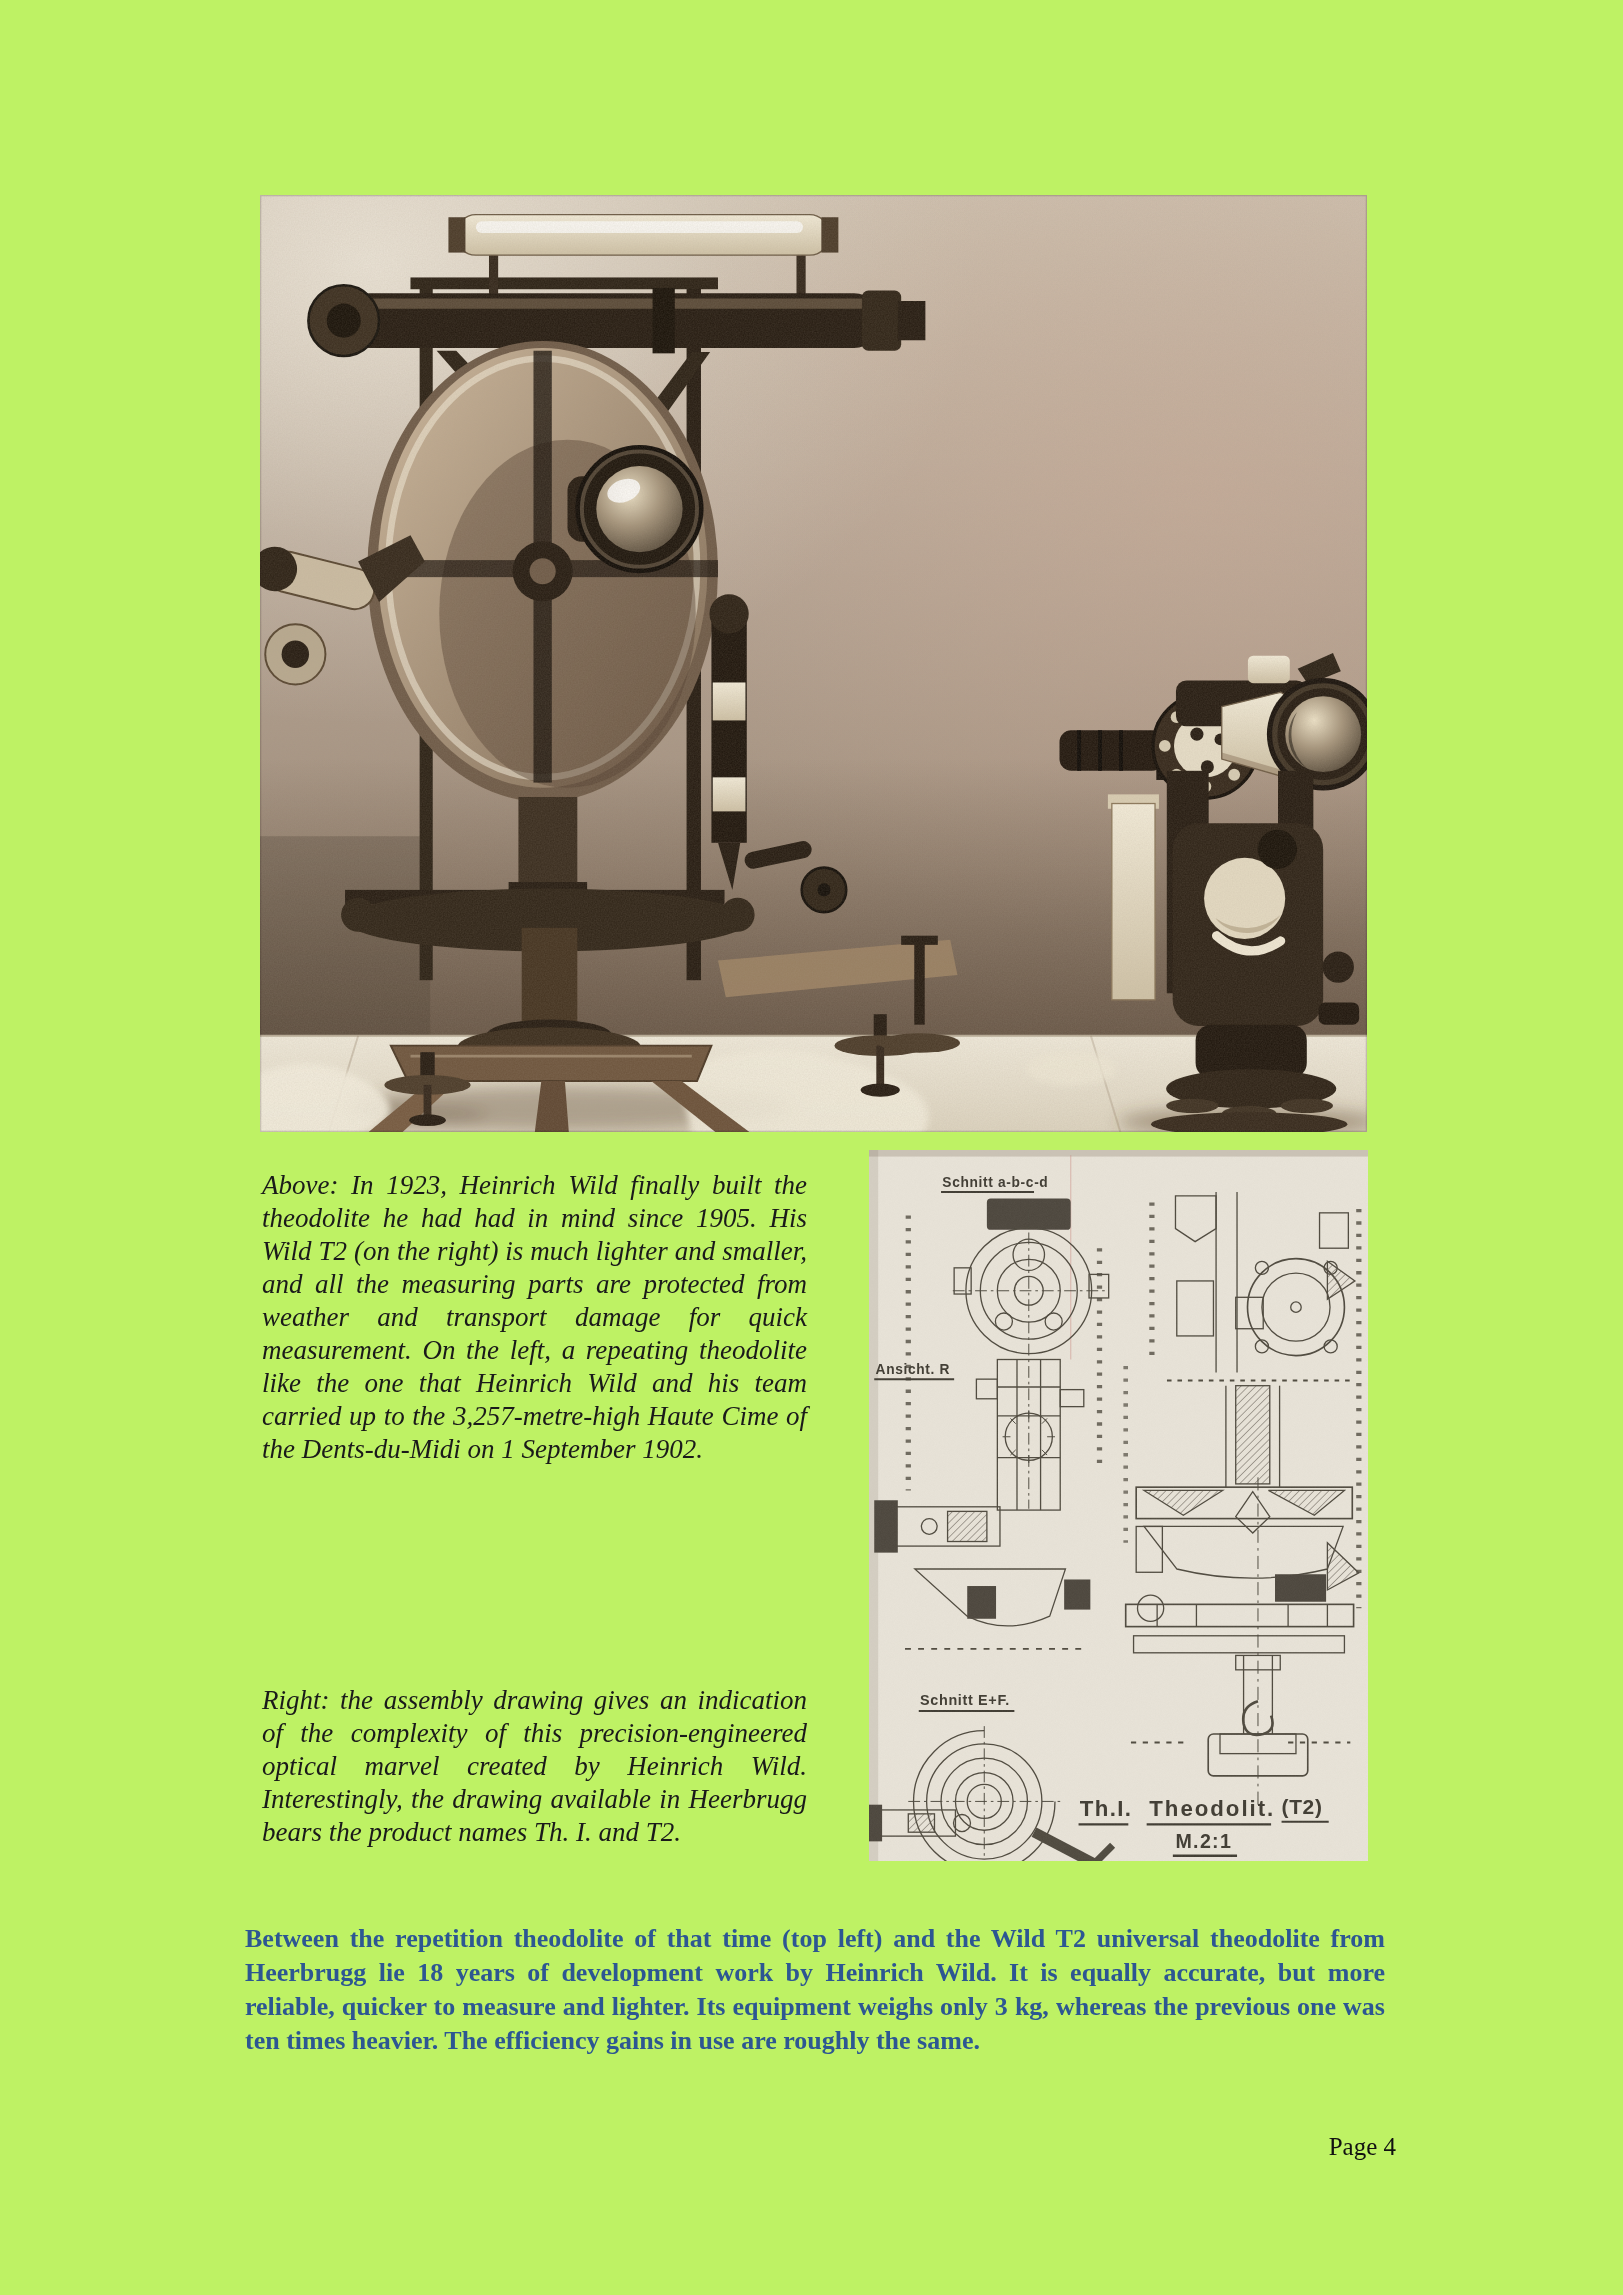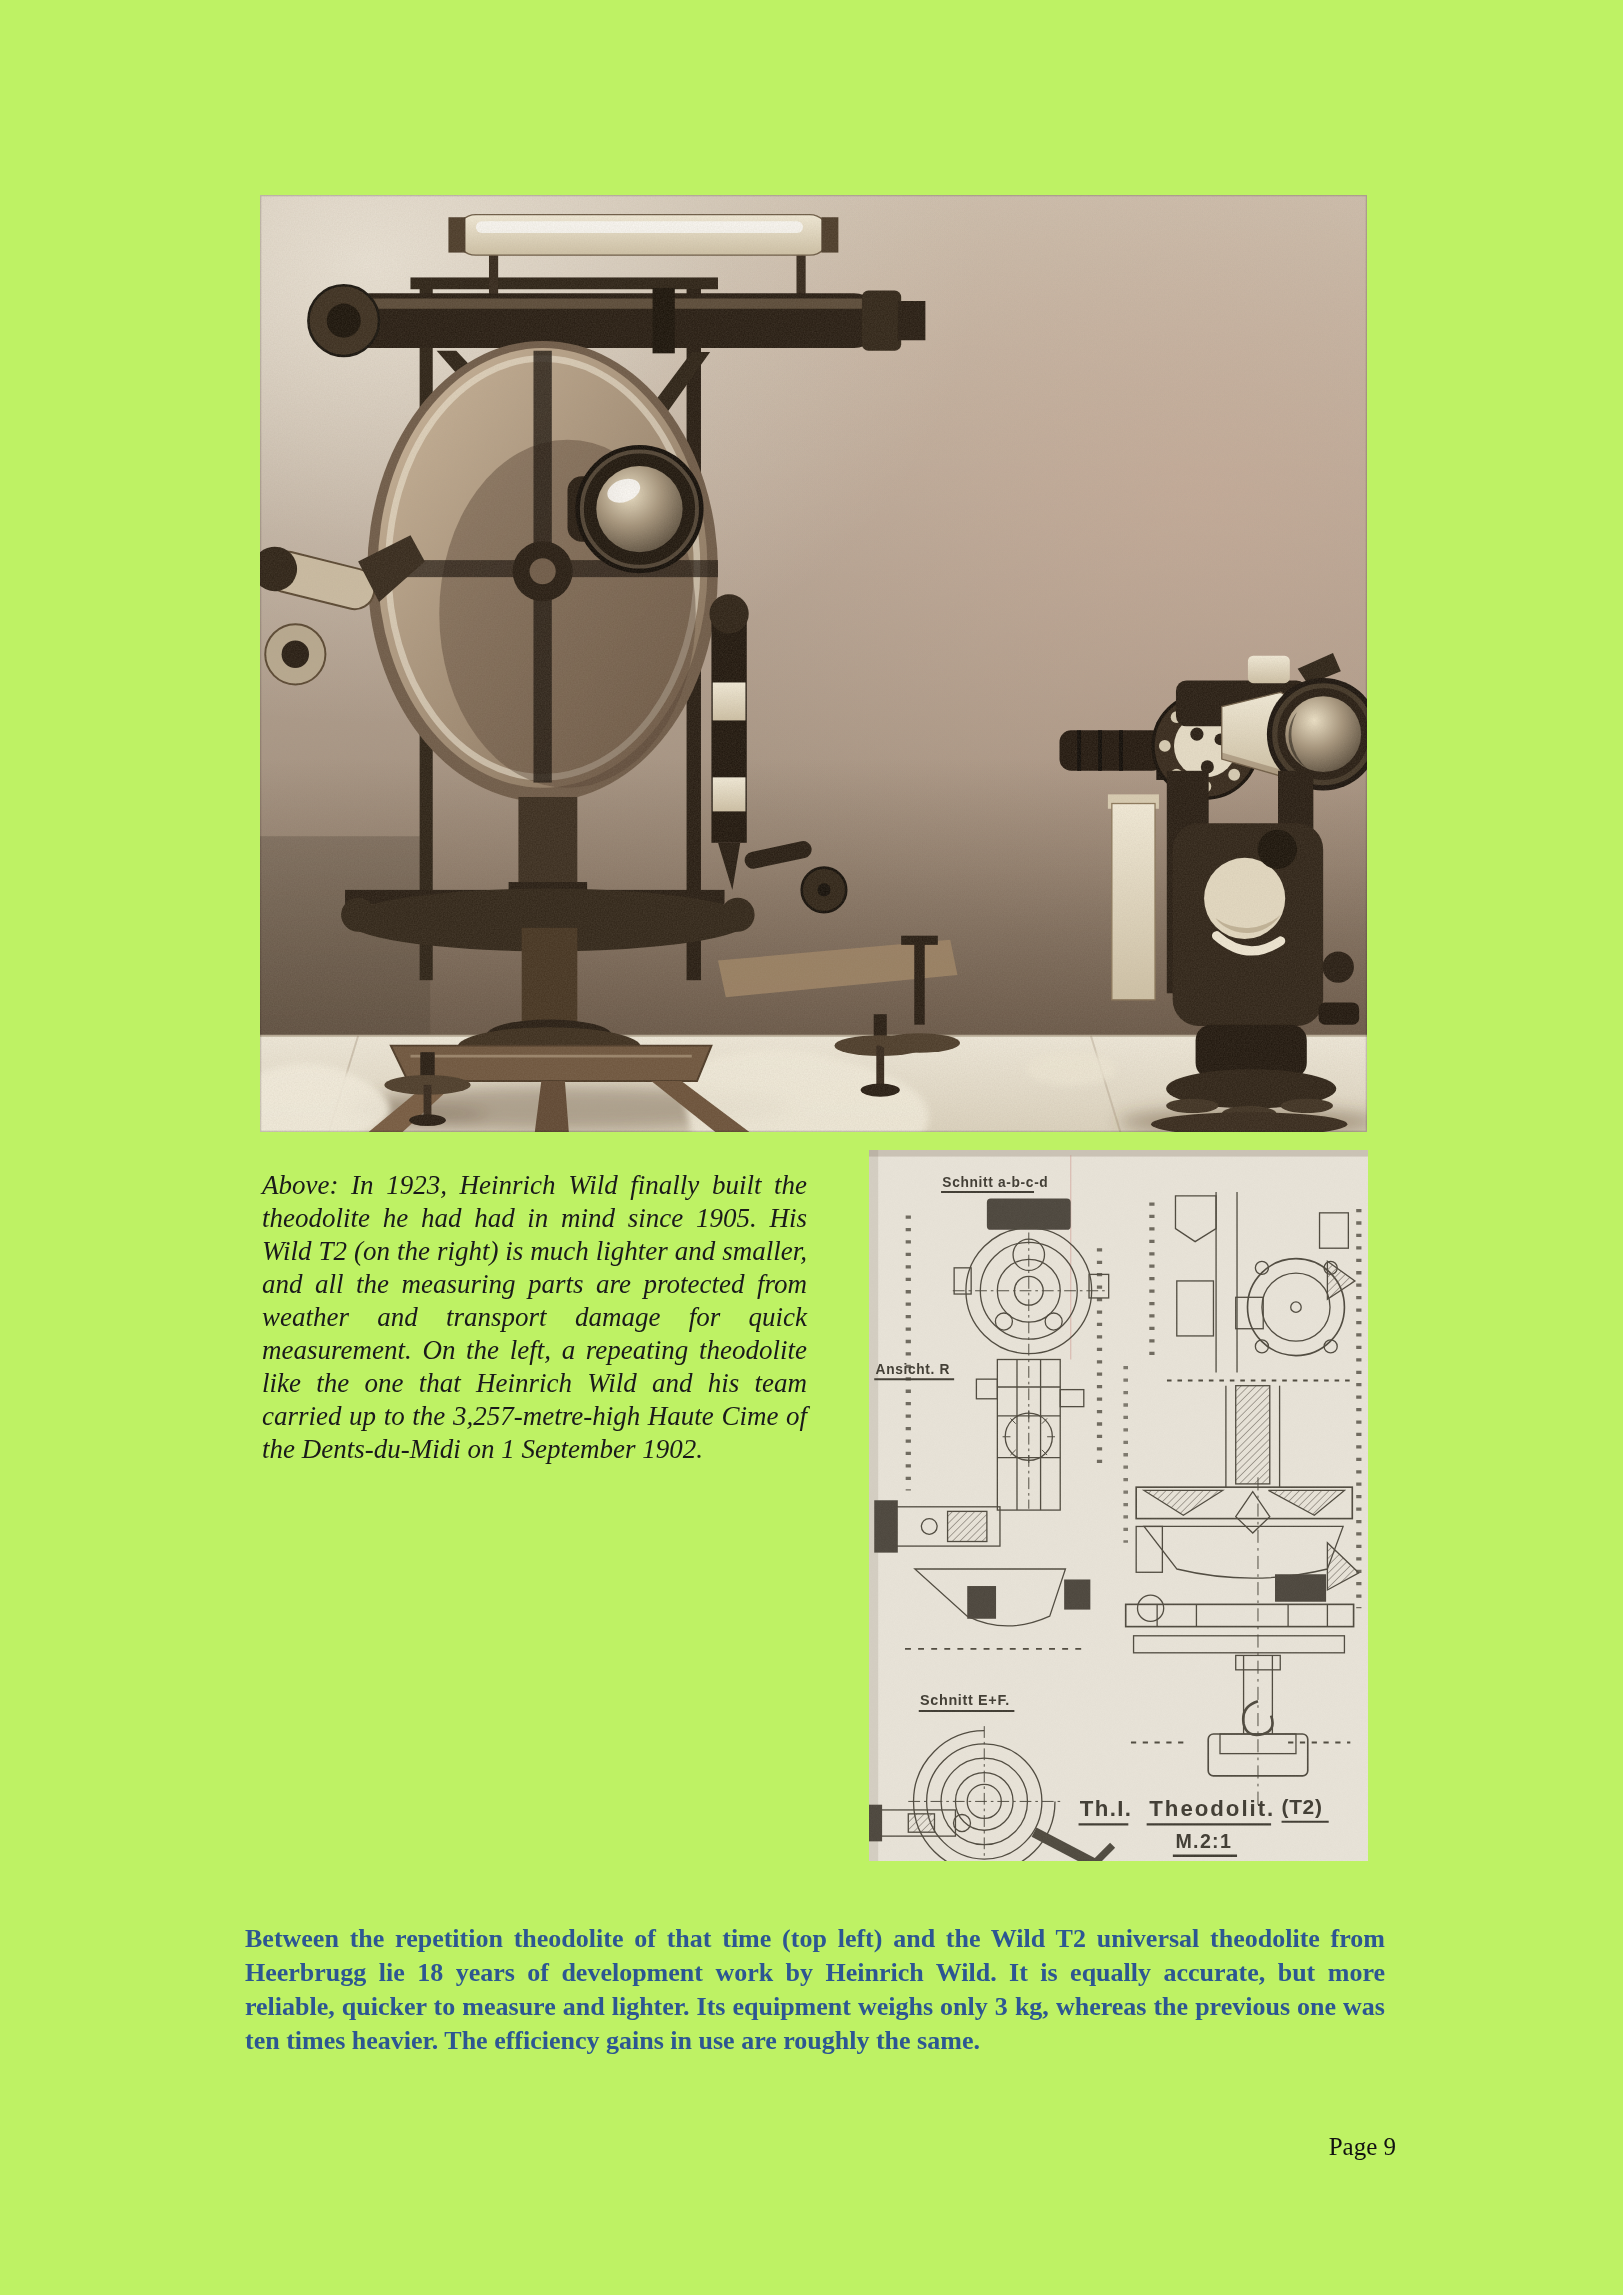--- a/index.html
+++ b/index.html
@@ -425,19 +425,20 @@
         <text x="630" y="1014" font-size="32" letter-spacing="1">(T2)</text>
         <line x1="630" y1="1026" x2="702" y2="1026" stroke="#3e3a31" stroke-width="3"></line>
         <text x="468" y="1066" font-size="30" letter-spacing="2">M.2:1</text>
         <line x1="464" y1="1078" x2="562" y2="1078" stroke="#3e3a31" stroke-width="3.5"></line>
       </g>
 
       <rect x="0" y="0" width="762" height="1086" filter="url(#pgrain)"></rect>
     </svg>
   </figure>
 
+  <aside class="caption caption-right">Right: the assembly drawing gives an indication of the complexity of this precision-engineered optical marvel created by Heinrich Wild. Interestingly, the drawing available in Heerbrugg bears the product names Th. I. and T2.</aside>
 
   <p class="highlight" style="color: rgb(45, 87, 146);">Between the repetition theodolite of that time (top left) and the Wild T2 universal theodolite from Heerbrugg lie 18 years of development work by Heinrich Wild. It is equally accurate, but more reliable, quicker to measure and lighter. Its equipment weighs only 3 kg, whereas the previous one was ten times heavier. The efficiency gains in use are roughly the same.</p>
 
-  <div class="page-number">Page 9</div>
+  <div class="page-number">Page 4</div>
 
 </div>
 
 
 </body></html>

